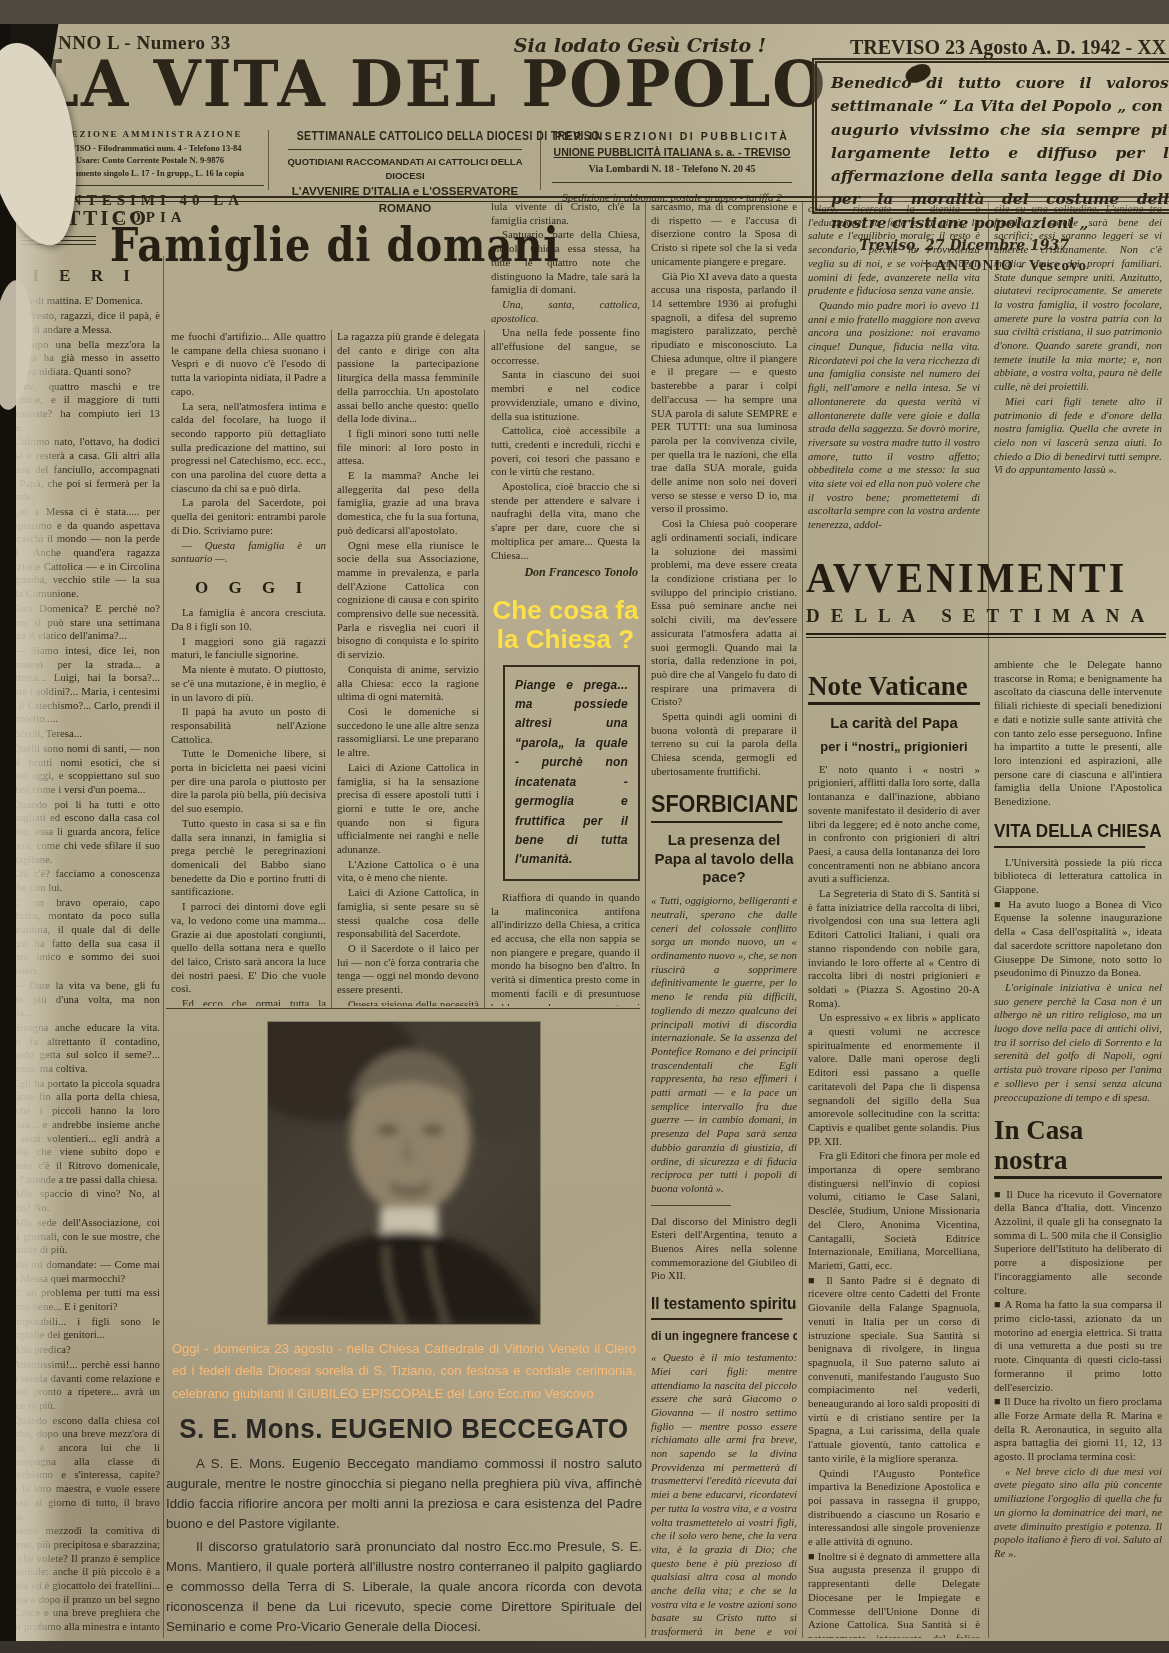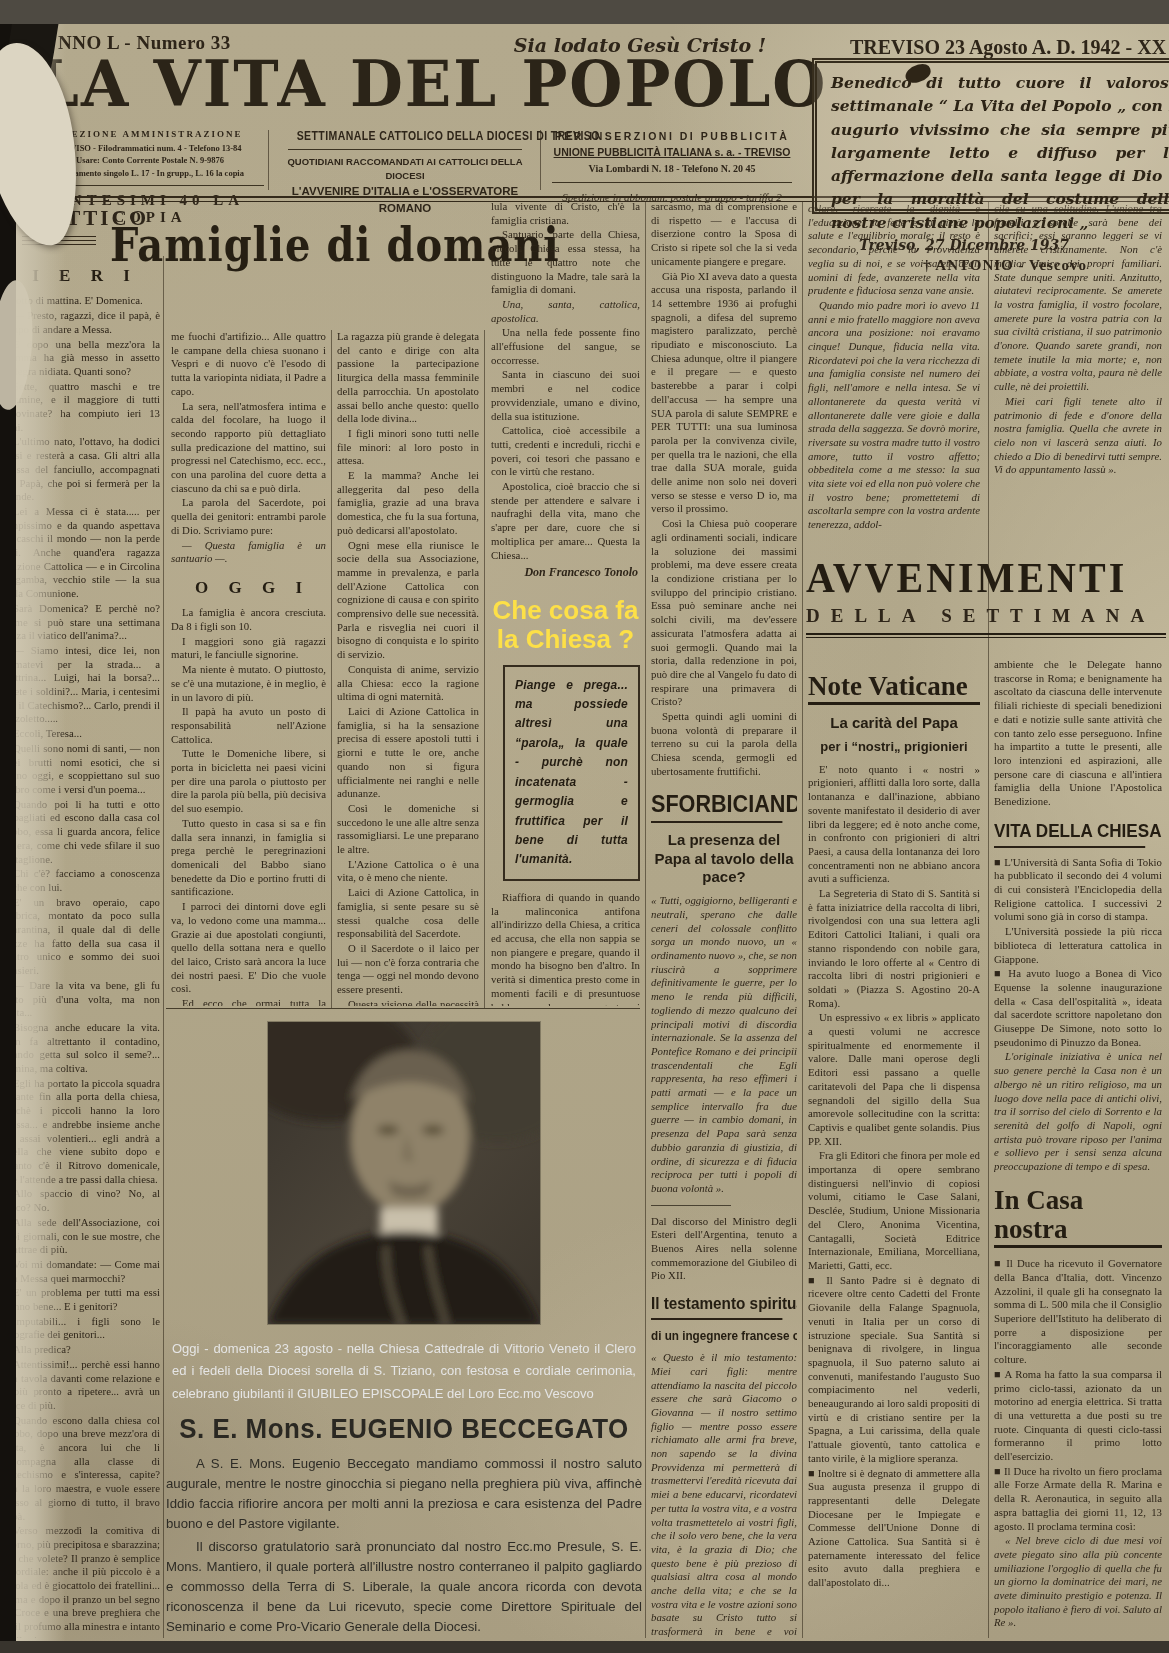--- a/index.html
+++ b/index.html
@@ -102,21 +102,21 @@
   .avv{position:absolute;left:806px;top:556px;width:360px;z-index:2;}
   .avv .t{font:700 40px/1 "Liberation Serif",serif;letter-spacing:3px;color:#241d12;
     transform:scaleY(1.08);transform-origin:0 0;white-space:nowrap;}
   .avv .s{font:700 19px/1 "Liberation Serif",serif;letter-spacing:11px;margin-top:10px;white-space:nowrap;}
   .avv .u1{border-top:2px solid #241d12;margin-top:8px;}
   .avv .u2{border-top:1px solid #241d12;margin-top:2px;}
 
   
   .becc{position:absolute;left:166px;top:1012px;width:476px;height:628px;overflow:hidden;z-index:2;}
   .photo{display:block;margin:10px auto 14px;box-shadow:0 0 0 1px rgba(30,25,18,.3);}
-  .caption{font:13px/1.72 "Liberation Sans",sans-serif;text-align:justify;color:#e5e5e5;padding:0 6px;}
+  .caption{font:13px/1.72 "Liberation Sans",sans-serif;text-align:justify;color:#fdba74;padding:0 6px;}
   .bhead{font:700 27px/1.1 "Liberation Sans",sans-serif;text-align:center;letter-spacing:.5px;
     color:#2a2822;margin:10px 0 9px;transform:scaleX(.96);}
 </style>
 </head>
 <body>
 
 <div class="sheet">
   <div class="paper"></div>
 
   <div class="issue">NNO L - Numero 33</div>
@@ -213,22 +213,22 @@
       <div class="bp">Tutto questo in casa si sa e fin dalla sera innanzi, in famiglia si prega perchè le peregrinazioni domenicali del Babbo siano benedette da Dio e portino frutti di santificazione.</div>
       <div class="bp">I parroci dei dintorni dove egli va, lo vedono come una mamma... Grazie ai due apostolati congiunti, quello della sottana nera e quello del laico, Cristo sarà ancora la luce dei nostri paesi. E' Dio che vuole così.</div>
       <div class="bp">Ed ecco che ormai tutta la famiglia del propagandista è diventata una fucina di apostolato.</div>
     </div>
   <div class="col" style="left:337px;top:330px;width:142px;height:676px">
       <div class="bp lead">La ragazza più grande è delegata del canto e dirige con alta passione la partecipazione liturgica della massa femminile della parrocchia. Un apostolato assai bello anche questo: quello della lode divina...</div>
       <div class="bp">I figli minori sono tutti nelle file minori: al loro posto in attesa.</div>
       <div class="bp">E la mamma? Anche lei alleggerita dal peso della famiglia, grazie ad una brava domestica, che fu la sua fortuna, può dedicarsi all'apostolato.</div>
       <div class="bp">Ogni mese ella riunisce le socie della sua Associazione, mamme in prevalenza, e parla dell'Azione Cattolica con cognizione di causa e con spirito comprensivo delle sue necessità. Parla e risveglia nei cuori il bisogno di conquista e lo spirito di servizio.</div>
       <div class="bp">Conquista di anime, servizio alla Chiesa: ecco la ragione ultima di ogni maternità.</div>
+      <div class="bp">Così le domeniche si succedono le une alle altre senza rassomigliarsi. Le une preparano le altre.</div>
       <div class="bp">Laici di Azione Cattolica in famiglia, si ha la sensazione precisa di essere apostoli tutti i giorni e tutte le ore, anche quando non si figura ufficialmente nei ranghi e nelle adunanze.</div>
-      <div class="bp">Così le domeniche si succedono le une alle altre senza rassomigliarsi. Le une preparano le altre.</div>
       <div class="bp">L'Azione Cattolica o è una vita, o è meno che niente.</div>
       <div class="bp">Laici di Azione Cattolica, in famiglia, si sente pesare su sè stessi qualche cosa delle responsabilità del Sacerdote.</div>
       <div class="bp">O il Sacerdote o il laico per lui — non c'è forza contraria che tenga — oggi nel mondo devono essere presenti.</div>
       <div class="bp">Questa visione delle necessità impellenti del momento ci fa scrivere assai volentieri:</div>
     </div>
   <div class="col" style="left:491px;top:200px;width:149px;height:806px">
       <div class="bp lead">lula vivente di Cristo, ch'è la famiglia cristiana.</div>
       <div class="bp">Santuario, parte della Chiesa, piccola Chiesa essa stessa, ha tutte le quattro note che distinguono la Madre, tale sarà la famiglia di domani.</div>
       <div class="bp it">Una, santa, cattolica, apostolica.</div>
       <div class="bp">Una nella fede possente fino all'effusione del sangue, se occorresse.</div>
@@ -260,30 +260,30 @@
     </div>
   <div class="col" style="left:808px;top:660px;width:172px;height:978px">
       <div class="hserif">Note Vaticane</div>
       <div class="hsub">La carità del Papa</div>
       <div class="hsub sm">per i “nostri„ prigionieri</div>
       <div class="bp">E' noto quanto i « nostri » prigionieri, afflitti dalla loro sorte, dalla lontananza e dall'inazione, abbiano sovente manifestato il desiderio di aver libri da leggere; ed è noto anche come, in confronto con prigionieri di altri Paesi, a causa della lontananza dei loro concentramenti non ne abbiano ancora avuti a sufficienza.</div>
       <div class="bp">La Segreteria di Stato di S. Santità si è fatta iniziatrice della raccolta di libri, rivolgendosi con una sua lettera agli Editori Cattolici Italiani, i quali ora stanno rispondendo con nobile gara, inviando le loro offerte al « Centro di raccolta libri di nostri prigionieri e soldati » (Piazza S. Agostino 20-A Roma).</div>
       <div class="bp">Un espressivo « ex libris » applicato a questi volumi ne accresce spiritualmente ed enormemente il valore. Dalle mani operose degli Editori essi passano a quelle caritatevoli del Papa che li dispensa segnandoli del sigillo della Sua amorevole sollecitudine con la scritta: Captivis e qualibet gente solandis. Pius PP. XII.</div>
       <div class="bp">Fra gli Editori che finora per mole ed importanza di opere sembrano distinguersi nell'invio di copiosi volumi, citiamo le Case Salani, Desclée, Studium, Unione Missionaria del Clero, Anonima Vicentina, Cantagalli, Società Editrice Internazionale, Emiliana, Morcelliana, Marietti, Gatti, ecc.</div>
       <div class="bp lead">■  Il Santo Padre si è degnato di ricevere oltre cento Cadetti del Fronte Giovanile della Falange Spagnuola, venuti in Italia per un corso di istruzione speciale. Sua Santità si benignava di rivolgere, in lingua spagnuola, il Suo paterno saluto ai convenuti, manifestando l'augusto Suo compiacimento nel vederli, beneaugurando ai loro saldi propositi di virtù e di cristiano sentire per la Spagna, a Lui carissima, della quale l'attuale gioventù, tanto cattolica e tanto virile, è la migliore speranza.</div>
+      <div class="bp">Quindi l'Augusto Pontefice impartiva la Benedizione Apostolica e poi passava in rassegna il gruppo, distribuendo a ciascuno un Rosario e interessandosi alle singole provenienze e alle attività di ognuno.</div>
       <div class="bp lead">■  Inoltre si è degnato di ammettere alla Sua augusta presenza il gruppo di rappresentanti delle Delegate Diocesane per le Impiegate e Commesse dell'Unione Donne di Azione Cattolica. Sua Santità si è paternamente interessato del felice esito avuto dalla preghiera e dall'apostolato di...</div>
     </div>
   <div class="col" style="left:994px;top:202px;width:168px;height:350px">
       <div class="bp it lead">cile su una solitudine. L'unione tra fratelli e sorelle sarà bene dei sacrifici; essi saranno leggeri se vi amerete cristianamente. Non c'è miglior amico dei propri familiari. State dunque sempre uniti. Anzitutto, aiutatevi reciprocamente. Se amerete la vostra famiglia, il vostro focolare, amerete pure la vostra patria con la sua civiltà cristiana, il suo patrimonio d'onore. Quando sarete grandi, non temete inutile la mia morte; e, non abbiate, a vostra volta, paura nè delle culle, nè dei proiettili.</div>
       <div class="bp it">Miei cari figli tenete alto il patrimonio di fede e d'onore della nostra famiglia. Quella che avrete in cielo non vi lascerà senza aiuti. Io chiedo a Dio di benedirvi tutti sempre. Vi do appuntamento lassù ».</div>
     </div>
   <div class="col" style="left:994px;top:658px;width:168px;height:980px">
       <div class="bp lead">ambiente che le Delegate hanno trascorse in Roma; e benignamente ha ascoltato da ciascuna delle intervenute filiali richieste di speciali benedizioni e dati e notizie sulle sante attività che con tanto zelo esse perseguono. Infine ha impartito a tutte le presenti, alle loro intenzioni ed aspirazioni, alle persone care di ciascuna e all'intiera famiglia della Unione l'Apostolica Benedizione.</div>
       <div class="hslab cond">VITA DELLA CHIESA</div>
-      <div class="bp lead">■  L'Università di Santa Sofia di Tokio ha pubblicato il secondo dei 4 volumi di cui consisterà l'Enciclopedia della Religione cattolica. I successivi 2 volumi sono già in corso di stampa.</div>
       <div class="bp">L'Università possiede la più ricca biblioteca di letteratura cattolica in Giappone.</div>
       <div class="bp lead">■  Ha avuto luogo a Bonea di Vico Equense la solenne inaugurazione della « Casa dell'ospitalità », ideata dal sacerdote scrittore napoletano don Giuseppe De Simone, noto sotto lo pseudonimo di Pinuzzo da Bonea.</div>
       <div class="bp it">L'originale iniziativa è unica nel suo genere perchè la Casa non è un albergo nè un ritiro religioso, ma un luogo dove nella pace di antichi olivi, tra il sorriso del cielo di Sorrento e la serenità del golfo di Napoli, ogni artista può trovare riposo per l'anima e sollievo per i sensi senza alcuna preoccupazione di tempo e di spesa.</div>
       <div class="hserif">In Casa nostra</div>
       <div class="bp lead">■  Il Duce ha ricevuto il Governatore della Banca d'Italia, dott. Vincenzo Azzolini, il quale gli ha consegnato la somma di L. 500 mila che il Consiglio Superiore dell'Istituto ha deliberato di porre a disposizione per l'incoraggiamento alle seconde colture.</div>
       <div class="bp lead">■  A Roma ha fatto la sua comparsa il primo ciclo-tassi, azionato da un motorino ad energia elettrica. Si tratta di una vetturetta a due posti su tre ruote. Cinquanta di questi ciclo-tassi formeranno il primo lotto dell'esercizio.</div>
       <div class="bp lead">■  Il Duce ha rivolto un fiero proclama alle Forze Armate della R. Marina e della R. Aeronautica, in seguito alla aspra battaglia dei giorni 11, 12, 13 agosto. Il proclama termina così:</div>
       <div class="bp it">« Nel breve ciclo di due mesi voi avete piegato sino alla più concente umiliazione l'orgoglio di quella che fu un giorno la dominatrice dei mari, ne avete diminuito prestigio e potenza. Il popolo italiano è fiero di voi. Saluto al Re ».</div>
     </div>
 

